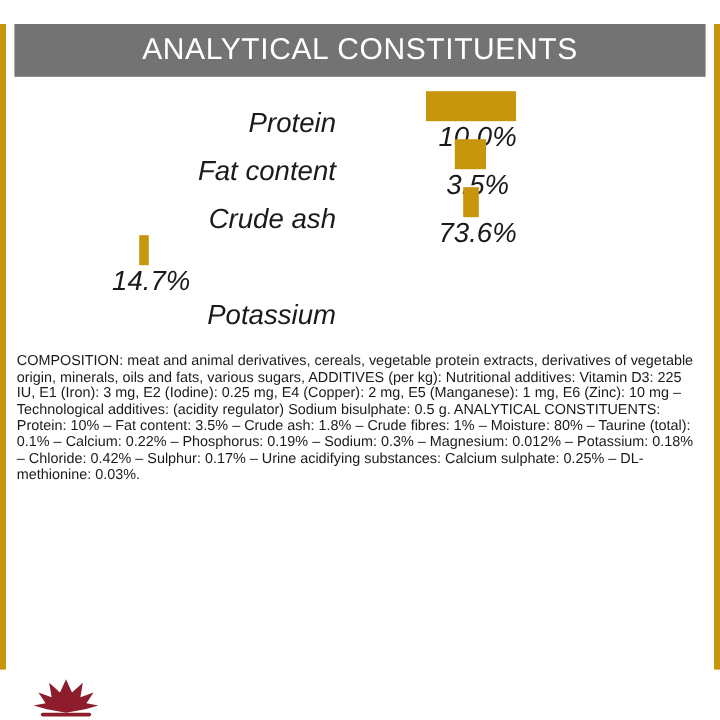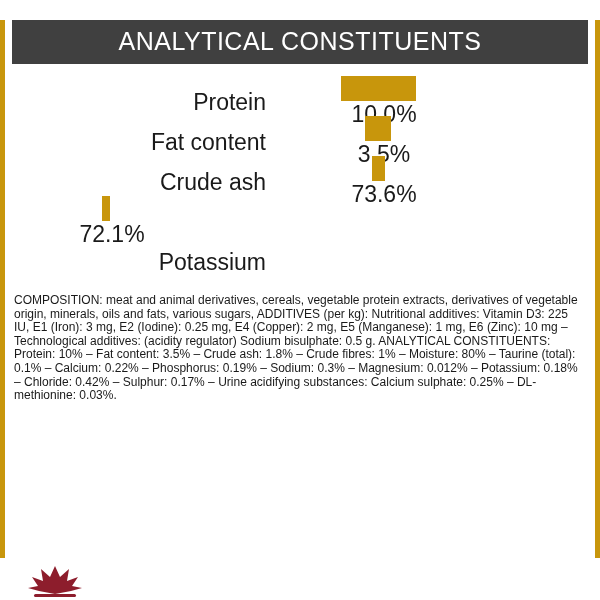--- a/index.html
+++ b/index.html
@@ -26,38 +26,39 @@
     position: absolute;
     top: 0;
     width: 5px;
     height: 538px;
     background: #c8960c;
   }
   .edge-rule.left { left: 0; }
   .edge-rule.right { right: 0; }
 
   .banner {
-    background: #404040;
+    background: #737373;
     color: #ffffff;
     text-align: center;
     font-size: 25px;
     letter-spacing: 0.5px;
     padding: 7px 0 8px 0;
     font-family: "Liberation Sans", sans-serif;
   }
   .banner-analytical {
     margin: 20px 12px 0 12px;
   }
   .banner-ingredients {
     margin: 18px 12px 0 12px;
   }
 
   .constituents {
     margin: 18px 0 0 0;
-    padding: 0 6px;
+    padding: 0 20px;
+    font-style: italic;
   }
   .row {
     display: flex;
     align-items: center;
     height: 40px;
   }
   .row-label {
     width: 272px;
     text-align: right;
     font-size: 23px;
@@ -147,21 +148,21 @@
       <div class="row-label">Crude ash</div>
       <div class="row-bar-wrap">
         <span class="row-bar" style="width:13px"></span>
         <span class="row-value">73.6%</span>
       </div>
     </div>
 
     <div class="row">
       <div class="row-bar-wrap">
         <span class="row-bar" style="width:8px"></span>
-        <span class="row-value">72.1%</span>
+        <span class="row-value">14.7%</span>
       </div>
     </div>
 
     <div class="row">
       <div class="row-label">Potassium</div>
     </div>
 
   </div>
 
 

